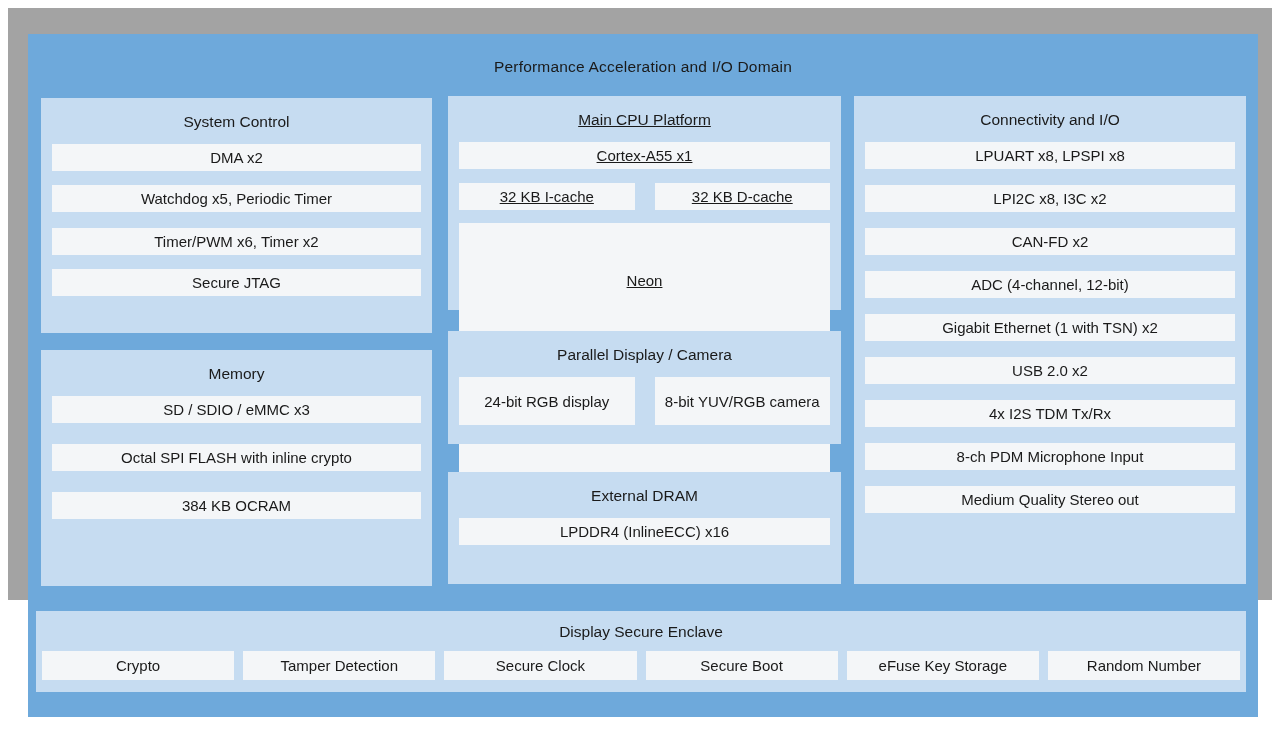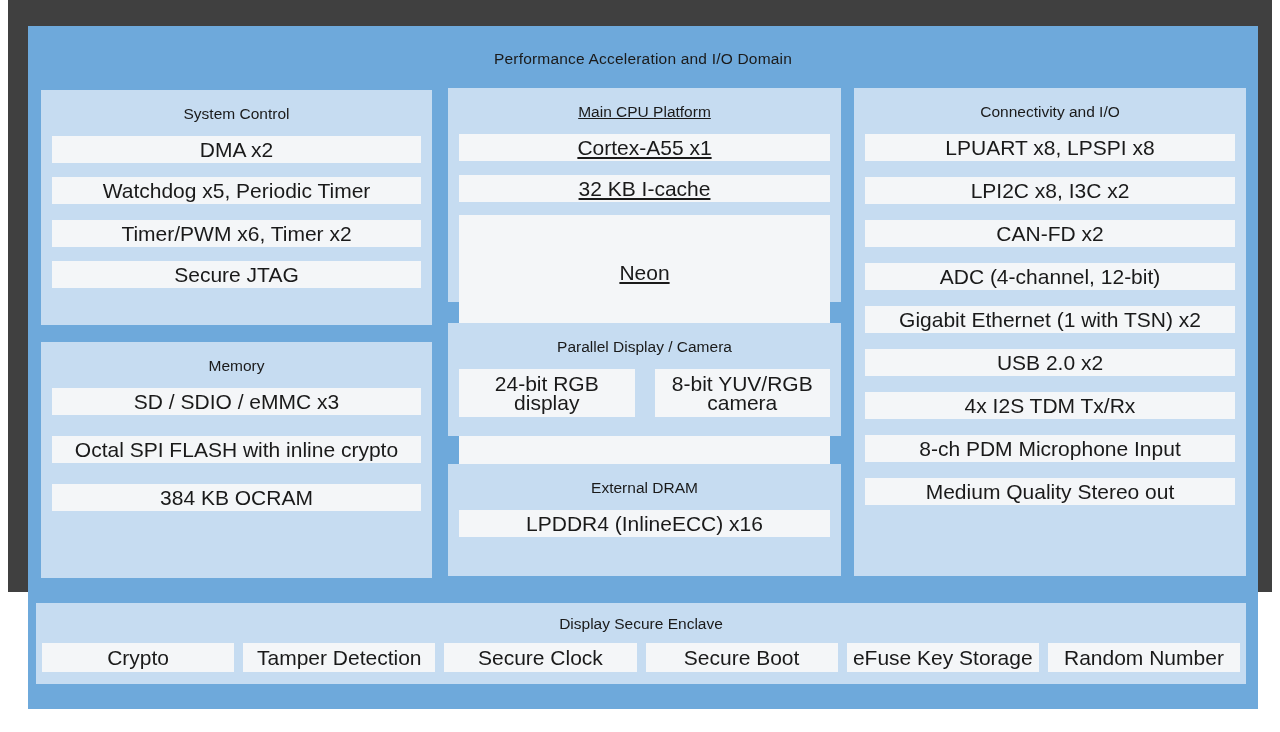--- a/index.html
+++ b/index.html
@@ -7,23 +7,23 @@
     padding: 0;
     background: #ffffff;
     width: 1280px;
     height: 732px;
     overflow: hidden;
     font-family: "Liberation Sans", "DejaVu Sans", sans-serif;
     color: #1a1a1a;
   }
   .frame {
     position: absolute;
-    left: 8px; top: 0;
+    left: 8px; top: 8px;
     width: 1264px; height: 592px;
-    background: #404040;
+    background: #a3a3a3;
   }
   .container {
     position: absolute;
     left: 20px; top: 26px;
     width: 1230px; height: 683px;
     background: #6ea9db;
   }
   .diagram-title {
     position: absolute;
     left: 0; top: 0;
@@ -39,21 +39,21 @@
     box-sizing: border-box;
   }
   .panel-title {
     text-align: center;
     font-size: 15.5px;
     padding-top: 15px;
     padding-bottom: 13px;
   }
   .box {
     background: #f4f6f8;
-    font-size: 21px;
+    font-size: 15px;
     text-align: center;
     margin: 0 11px;
     padding: 4px 4px;
     min-height: 19px;
     line-height: 19px;
     box-sizing: border-box;
   }
   
   .panel-system .box { margin-bottom: 14px; }
   .panel-system .box.gap-lg { margin-bottom: 16px; }
@@ -114,20 +114,21 @@
       <div class="box">SD / SDIO / eMMC x3</div>
       <div class="box">Octal SPI FLASH with inline crypto</div>
       <div class="box">384 KB OCRAM</div>
     </div>
 
     <div class="panel panel-cpu" style="left:420px; top:62px; width:393px; height:214px;text-decoration:underline;">
       <div class="panel-title">Main CPU Platform</div>
       <div class="box">Cortex-A55 x1</div>
       <div class="row cpu-row-caches">
         <div class="box">32 KB I-cache</div>
+        <div class="box">32 KB D-cache</div>
       </div>
       <div class="row cpu-row-units">
         <div class="box box-neon">Neon</div>
         <div class="box box-l2">256 KB L2 Cache</div>
         <div class="box box-fpu">FPU</div>
       </div>
     </div>
 
     <div class="panel panel-display" style="left:420px; top:297px; width:393px; height:113px;">
       <div class="panel-title">Parallel Display / Camera</div>

